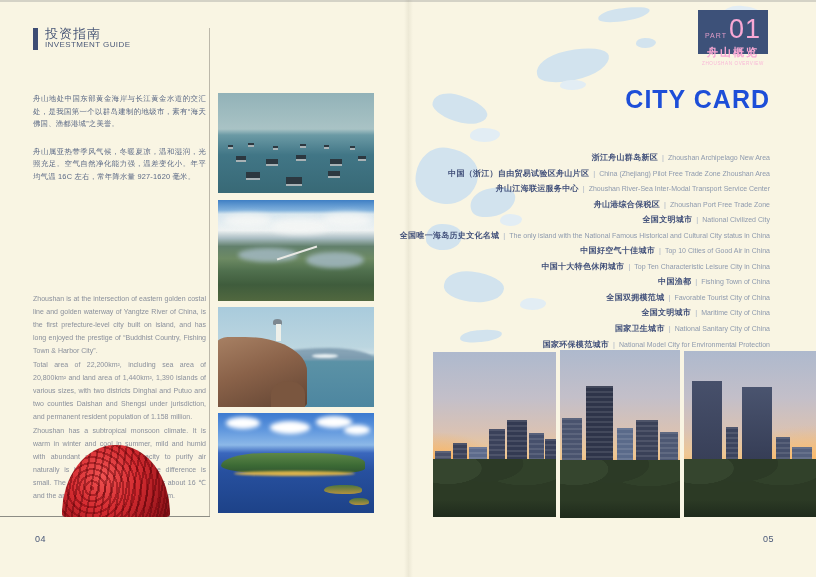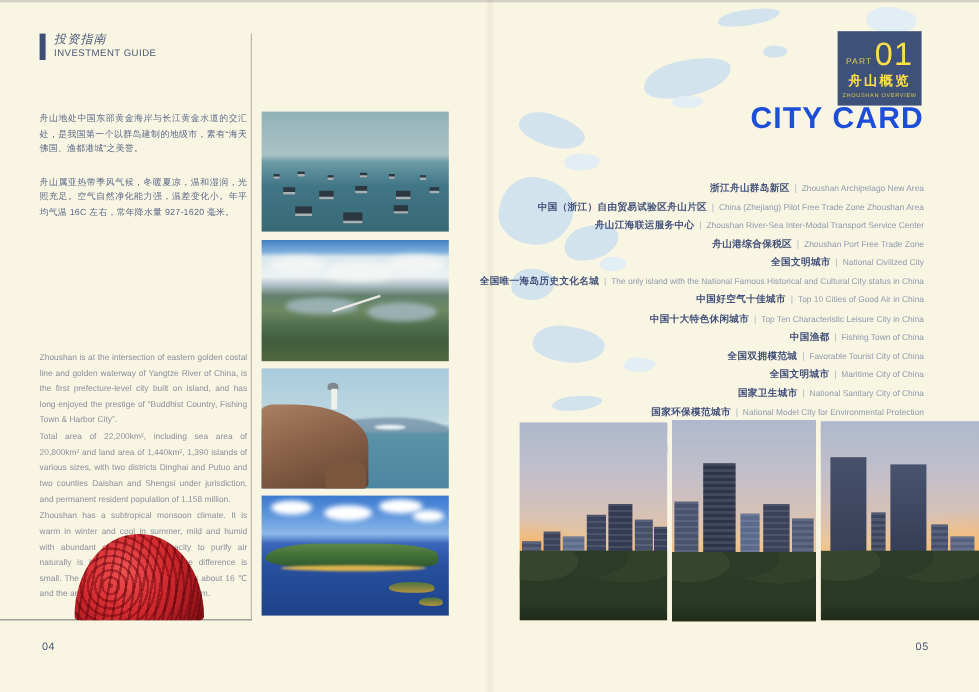--- a/index.html
+++ b/index.html
@@ -6,21 +6,21 @@
   body{width:816px;height:577px;overflow:hidden;font-family:"Liberation Sans","DejaVu Sans",sans-serif;}
   .spread{position:relative;width:816px;height:577px;background:#f9f5e3;overflow:hidden;}
   .top-edge{position:absolute;left:0;top:0;width:816px;height:2px;background:#d4d2c6;}
   .gutter{position:absolute;left:404px;top:0;width:9px;height:577px;background:linear-gradient(90deg,rgba(0,0,0,0) 0%,rgba(95,90,60,.08) 50%,rgba(0,0,0,0) 100%);}
 
   
   .page-left{position:absolute;left:0;top:0;width:408px;height:577px;}
   .lp-header{position:absolute;left:33px;top:28px;display:flex;align-items:flex-start;}
   .lp-header .bar{width:5px;height:22px;background:#3e4d74;margin-right:7px;}
   .lp-header .ht{display:flex;flex-direction:column;justify-content:center;}
-  .lp-header .ht .zh{font-size:10px;color:#4a5878;letter-spacing:1px;line-height:11px;font-style:italic;}
+  .lp-header .ht .zh{font-size:13px;color:#4a5878;letter-spacing:1px;line-height:11px;}
   .lp-header .ht .en{font-size:8px;color:#4a5878;letter-spacing:.4px;line-height:11px;}
   .vrule{position:absolute;left:209px;top:28px;width:1px;height:489px;background:#bcb8aa;}
   .hrule{position:absolute;left:0px;top:516px;width:210px;height:1px;background:#8d8d85;}
   .zh-block{position:absolute;left:33px;top:93px;width:173px;}
   .zh-block p{margin:0 0 15px 0;font-size:7.4px;line-height:12.6px;color:#5c6a86;letter-spacing:.2px;text-align:justify;}
   .en-block{position:absolute;left:33px;top:292px;width:173px;}
   .en-block p{margin:0 0 1px 0;font-size:7px;line-height:13px;color:#8a909c;text-align:justify;}
   .pageno{position:absolute;font-size:9px;color:#4a5878;letter-spacing:.5px;}
   .pageno.left{left:35px;top:534px;}
   .pageno.right{right:42px;top:534px;}
@@ -51,21 +51,21 @@
   .ph4{top:413px;background:linear-gradient(180deg,#3c7ad0 0%,#5d95dd 16%,#8cb8e8 32%,#3a67bd 40%,#27509f 58%,#1d4288 100%);}
   .ph4 .cloud{background:#ffffff;border-radius:50%;filter:blur(2px);}
   .ph4 .island{left:2%;top:40%;width:92%;height:21%;background:linear-gradient(180deg,#5d8747 0%,#3c6a35 60%,#2e5330 100%);border-radius:46% 54% 40% 60%/90% 70% 40% 60%;}
   .ph4 .shore{left:10%;top:58%;width:78%;height:5%;background:#d9b24c;filter:blur(1px);border-radius:50%;}
   .ph4 .islet{background:linear-gradient(180deg,#4c7440,#b2913f);border-radius:50% 50% 40% 60%/70% 60% 40% 50%;}
 
   
   .page-right{position:absolute;left:408px;top:0;width:408px;height:577px;}
   .blob{position:absolute;background:#d2e3ee;border-radius:44% 56% 52% 48%/55% 45% 58% 42%;}
   .blob.lt{background:#e2edf4;}
-  .part-box{position:absolute;right:48px;top:26px;width:70px;height:62px;background:#3d5179;color:#fde047;text-align:center;padding-top:6px;box-sizing:border-box;}
+  .part-box{position:absolute;right:48px;top:10px;width:70px;height:44px;background:#3d5179;color:#f9a8d4;text-align:center;padding-top:6px;box-sizing:border-box;}
   .part-line1{display:flex;align-items:flex-end;justify-content:center;line-height:1;}
   .part-word{font-size:7px;letter-spacing:1px;opacity:.85;margin-bottom:4px;}
   .part-num{font-size:27px;font-weight:300;letter-spacing:1px;margin-left:2px;font-family:"Liberation Sans",sans-serif;}
   .part-zh{font-size:11px;font-weight:bold;letter-spacing:2px;margin-top:2px;line-height:15px;}
   .part-en{font-size:4.6px;letter-spacing:.6px;opacity:.8;margin-top:1px;}
   .city-card{position:absolute;right:46px;top:86px;text-align:right;}
   .cc-title{font-size:25px;font-weight:bold;color:#1d4ed8;letter-spacing:1px;line-height:27px;}
   .cc-sub{font-size:11px;color:#5e6878;letter-spacing:3px;margin-top:3px;}
   .honors{position:absolute;right:46px;top:149px;text-align:right;}
   .honor-row{line-height:12.55px;white-space:nowrap;}

